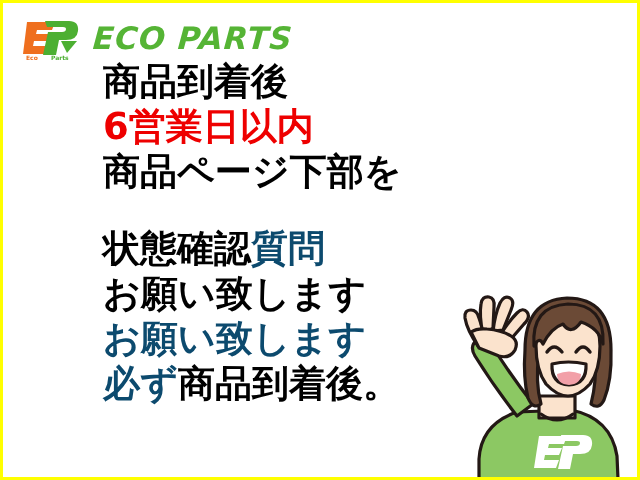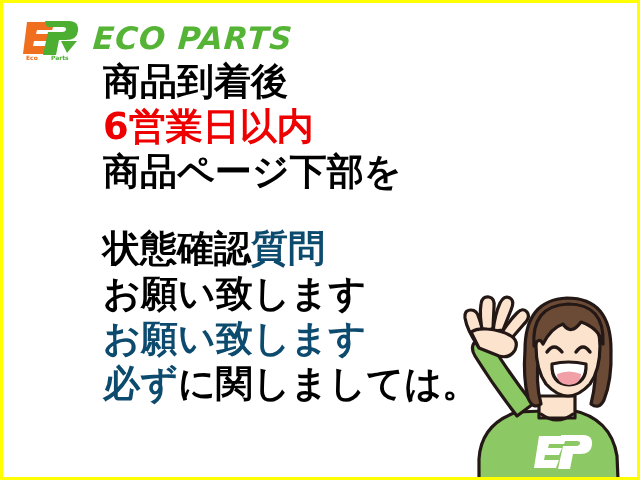--- a/index.html
+++ b/index.html
@@ -115,21 +115,21 @@
       <div class="msg-line">
         <span class="seg-black">状態確認</span><span class="seg-red">質問</span>
       </div>
       <div class="msg-line">
         <span class="seg-black">お願い致します</span>
       </div>
       <div class="msg-line">
         <span class="seg-red">お願い致します</span>
       </div>
       <div class="msg-line">
-        <span class="seg-red">必ず</span><span class="seg-black">に関しましては。</span>
+        <span class="seg-red">必ず</span><span class="seg-black">商品到着後。</span>
       </div>
     </div>
   </div>
 
   <div id="character">
     <svg width="220" height="195" viewBox="0 0 220 195" xmlns="http://www.w3.org/2000/svg">
       <g stroke="#231815" stroke-width="3.2" stroke-linejoin="round" stroke-linecap="round">
 
         <path d="M58 195 L58 175 Q60 140 96 128 L150 126 Q190 134 196 172 L197 195 Z" fill="#8cc863"></path>
 

